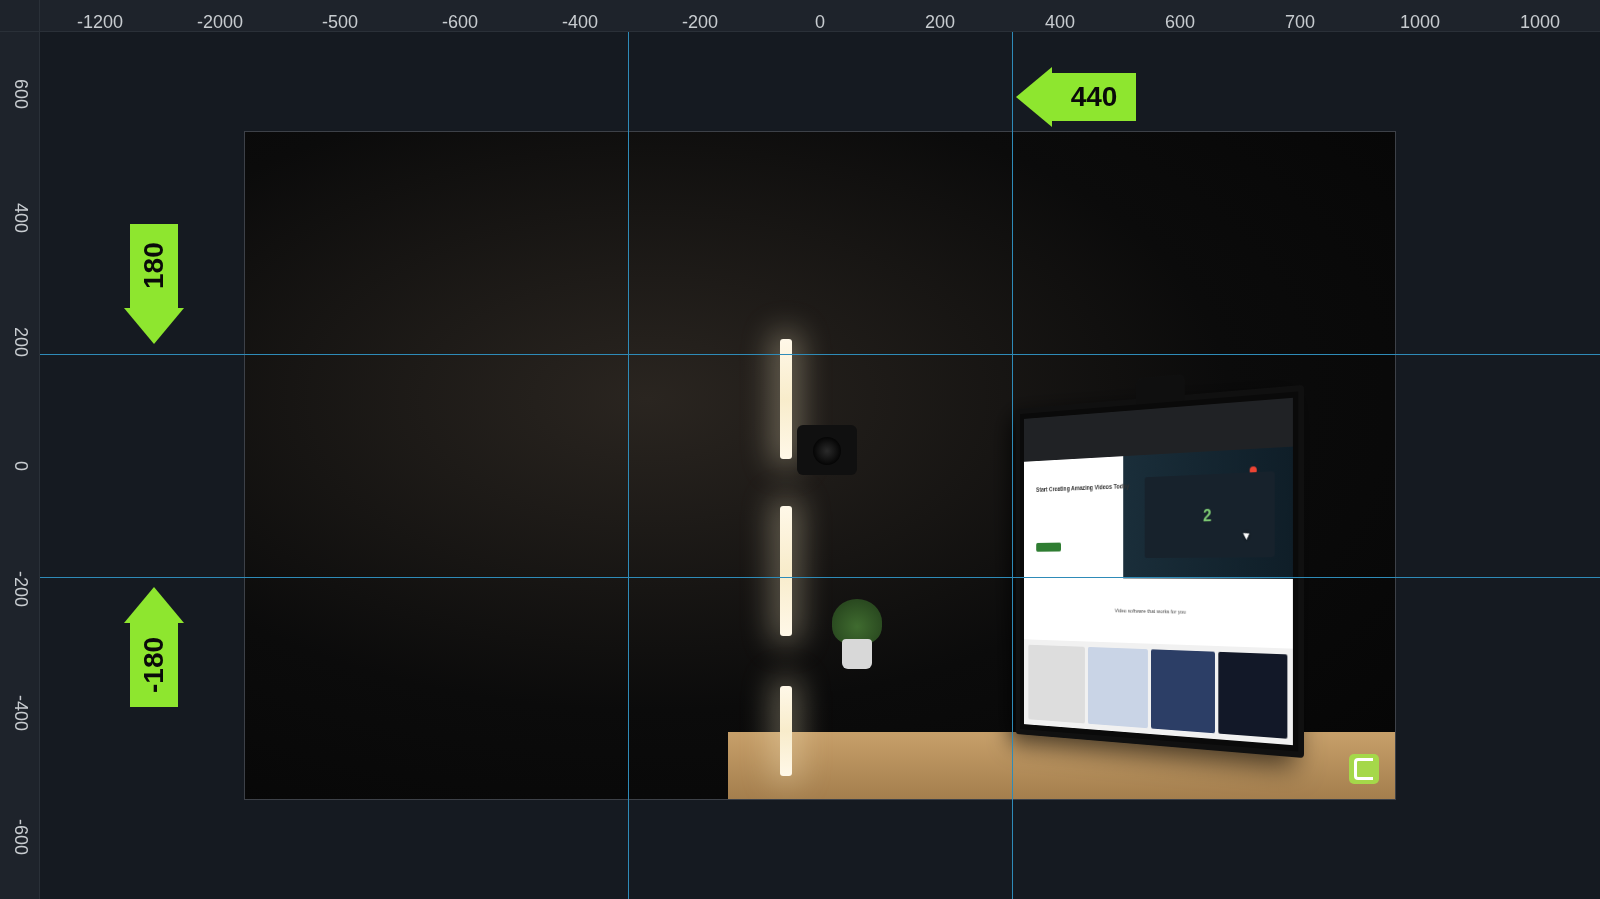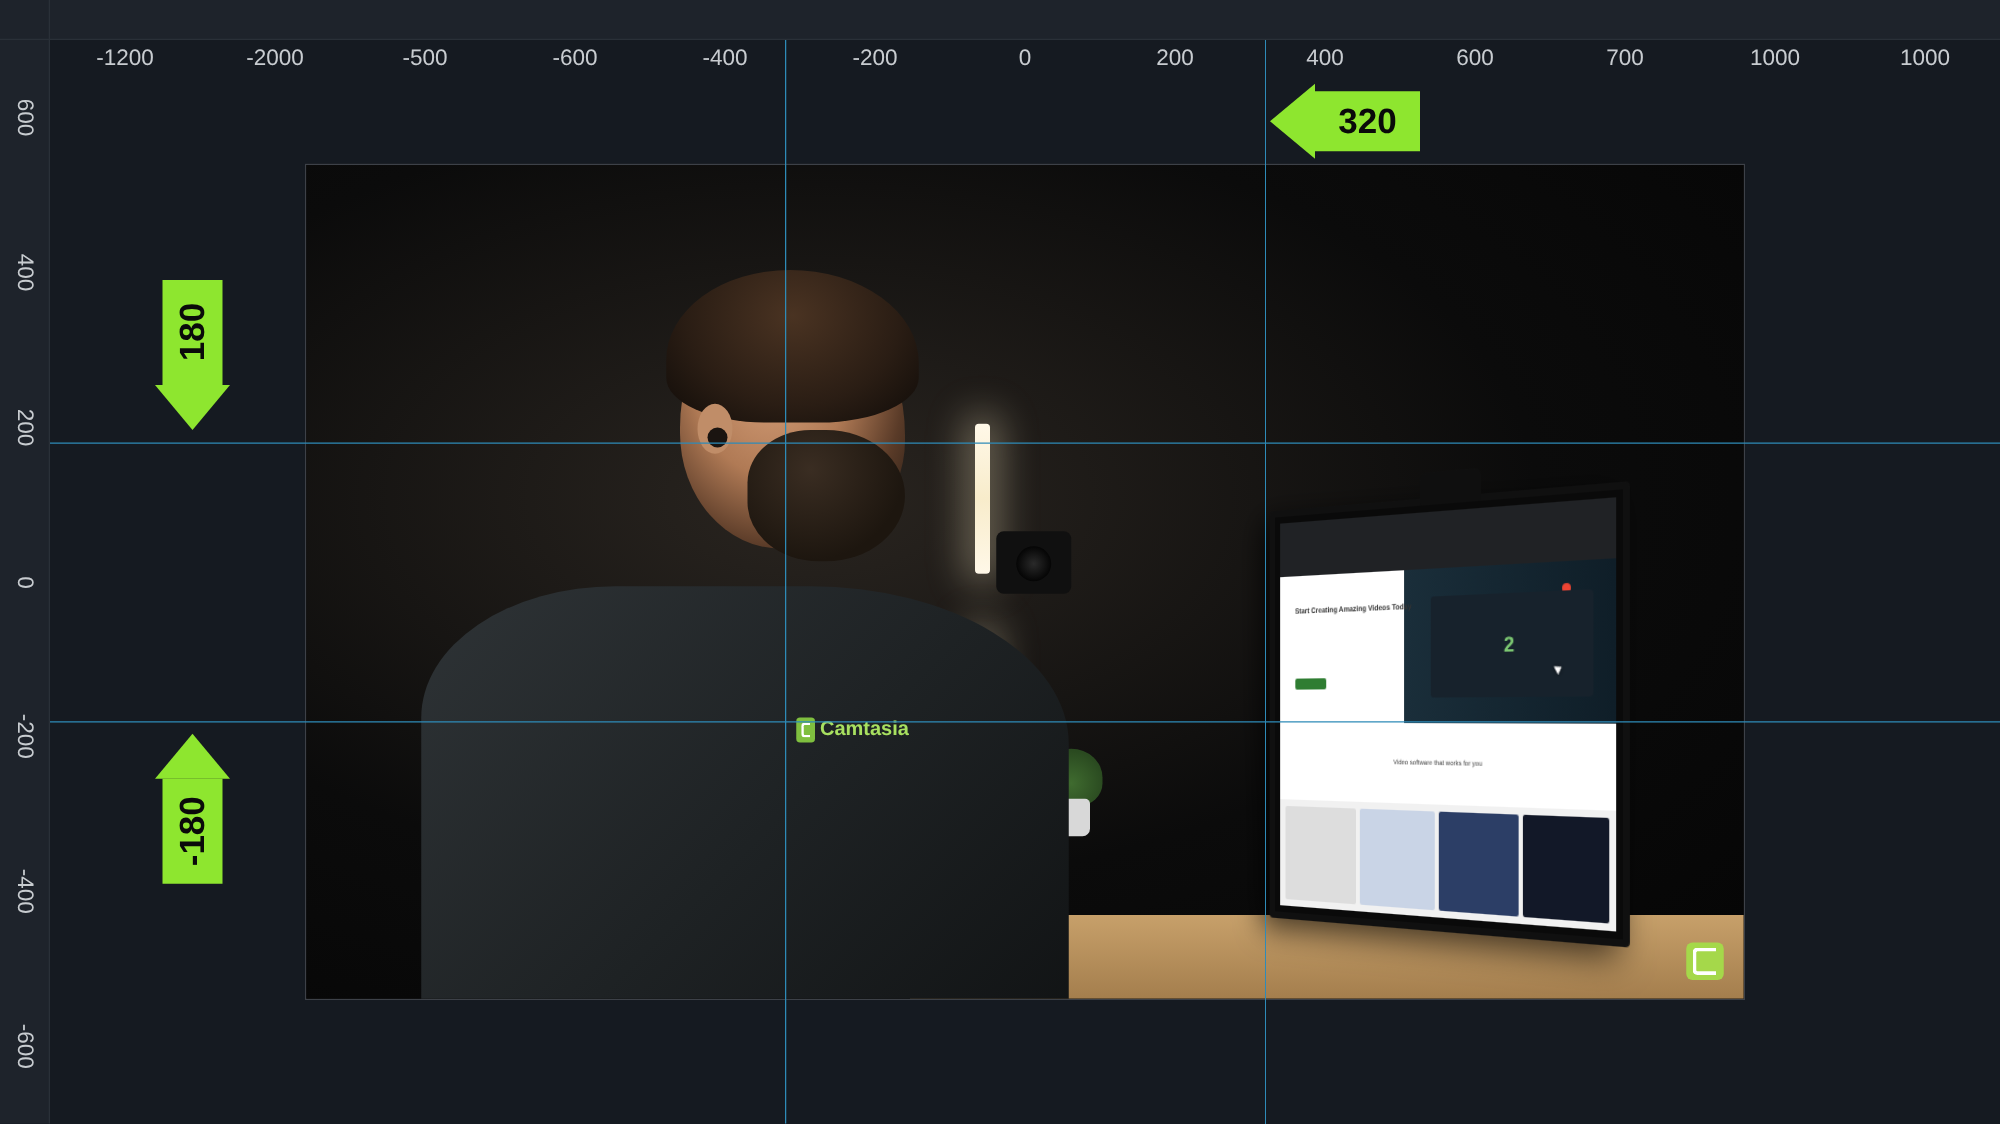--- a/index.html
+++ b/index.html
@@ -26,21 +26,20 @@
   .ruler-h .tick {
     position: absolute;
     top: 0;
     height: 44px;
     display: flex;
     align-items: center;
     justify-content: center;
     font-size: 18px;
     color: #c8ccd0;
     transform: translateX(-50%);
-    margin-top: 24px;
   }
   .ruler-v {
     position: absolute;
     top: 32px; left: 0; bottom: 0; width: 40px;
     background: #1e232b;
     border-right: 1px solid #2a3038;
     z-index: 10;
   }
   .ruler-v .tick {
     position: absolute;
@@ -385,33 +384,20 @@
         <div class="desk"></div>
         <div class="light-strip ls1"></div>
         <div class="light-strip ls2"></div>
         <div class="light-strip ls3"></div>
         <div class="shelf-cam"></div>
         <div class="plant">
           <div class="leaves"></div>
             <div class="pot"></div>
         </div>
 
-        <div class="person">
-          <div class="torso"></div>
-          <div class="shirt-logo">
-            <span class="sq"></span>
-            <span>Camtasia</span>
-          </div>
-          <div class="head">
-            <div class="hair"></div>
-            <div class="beard"></div>
-            <div class="ear"></div>
-            <div class="gauge"></div>
-          </div>
-        </div>
 
         <div class="monitor">
           <div class="webcam-top"></div>
           <div class="screen">
             <div class="browser-top"></div>
             <div class="site-hero">
               <div class="htxt">Start Creating Amazing Videos Today</div>
               <div class="btn"></div>
               <div class="rec"></div>
               <div class="shot">
@@ -428,21 +414,21 @@
             </div>
           </div>
         </div>
 
         <div class="app-logo"></div>
       </div>
     </div>
 
     <div class="arrow-label" id="arrow-tr" style="left: 976px; top: 35.0857px;">
       <div class="tri left"></div>
-      <div class="box">320</div>
+      <div class="box">440</div>
     </div>
     <div class="arrow-label vert" id="arrow-st" style="left: 84px; top: 192.029px;">
       <div class="box">180</div>
       <div class="tri down"></div>
     </div>
     <div class="arrow-label vert" id="arrow-sb" style="left: 84px; top: 554.971px;">
       <div class="tri up"></div>
       <div class="box">-180</div>
     </div>
 

